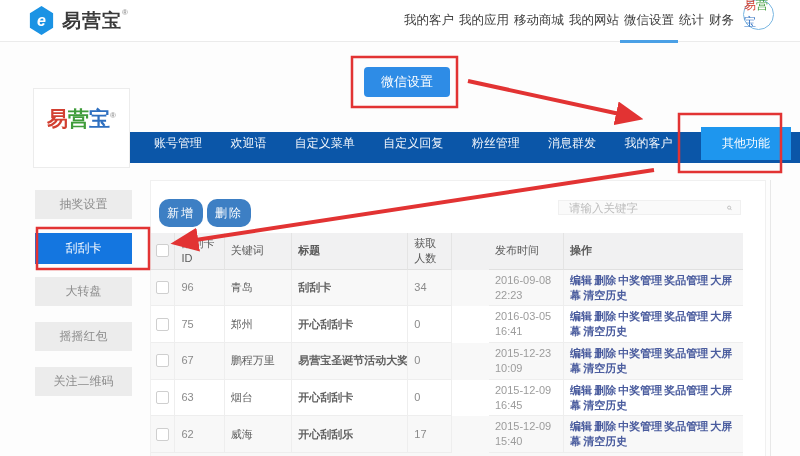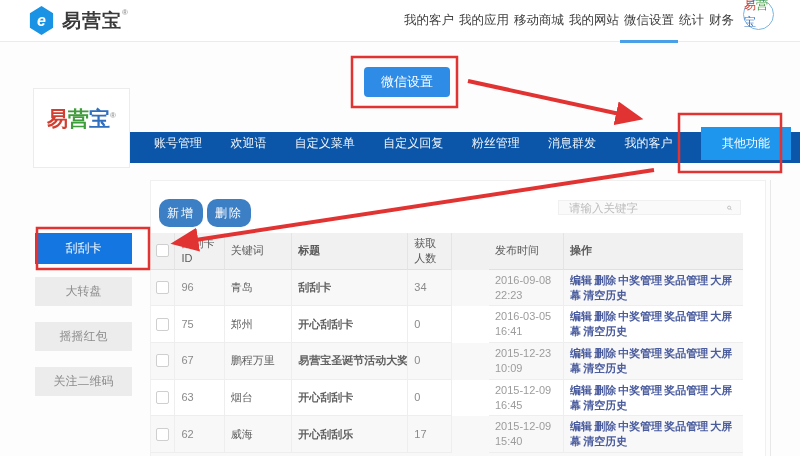--- a/index.html
+++ b/index.html
@@ -126,20 +126,21 @@
     <span class="tab">账号管理</span>
     <span class="tab">欢迎语</span>
     <span class="tab">自定义菜单</span>
     <span class="tab">自定义回复</span>
     <span class="tab">粉丝管理</span>
     <span class="tab">消息群发</span>
     <span class="tab">我的客户</span>
     <span class="tab active">其他功能</span>
   </div>
 
+  <div class="side-item" style="top:190px">抽奖设置</div>
   <div class="side-item active" style="top:233px">刮刮卡</div>
   <div class="side-item" style="top:277px">大转盘</div>
   <div class="side-item" style="top:322px">摇摇红包</div>
   <div class="side-item" style="top:367px">关注二维码</div>
 
   <div class="right-rule"></div>
 
   <div class="panel">
     <div class="tbtn add">新增</div>
     <div class="tbtn del">删除</div>

